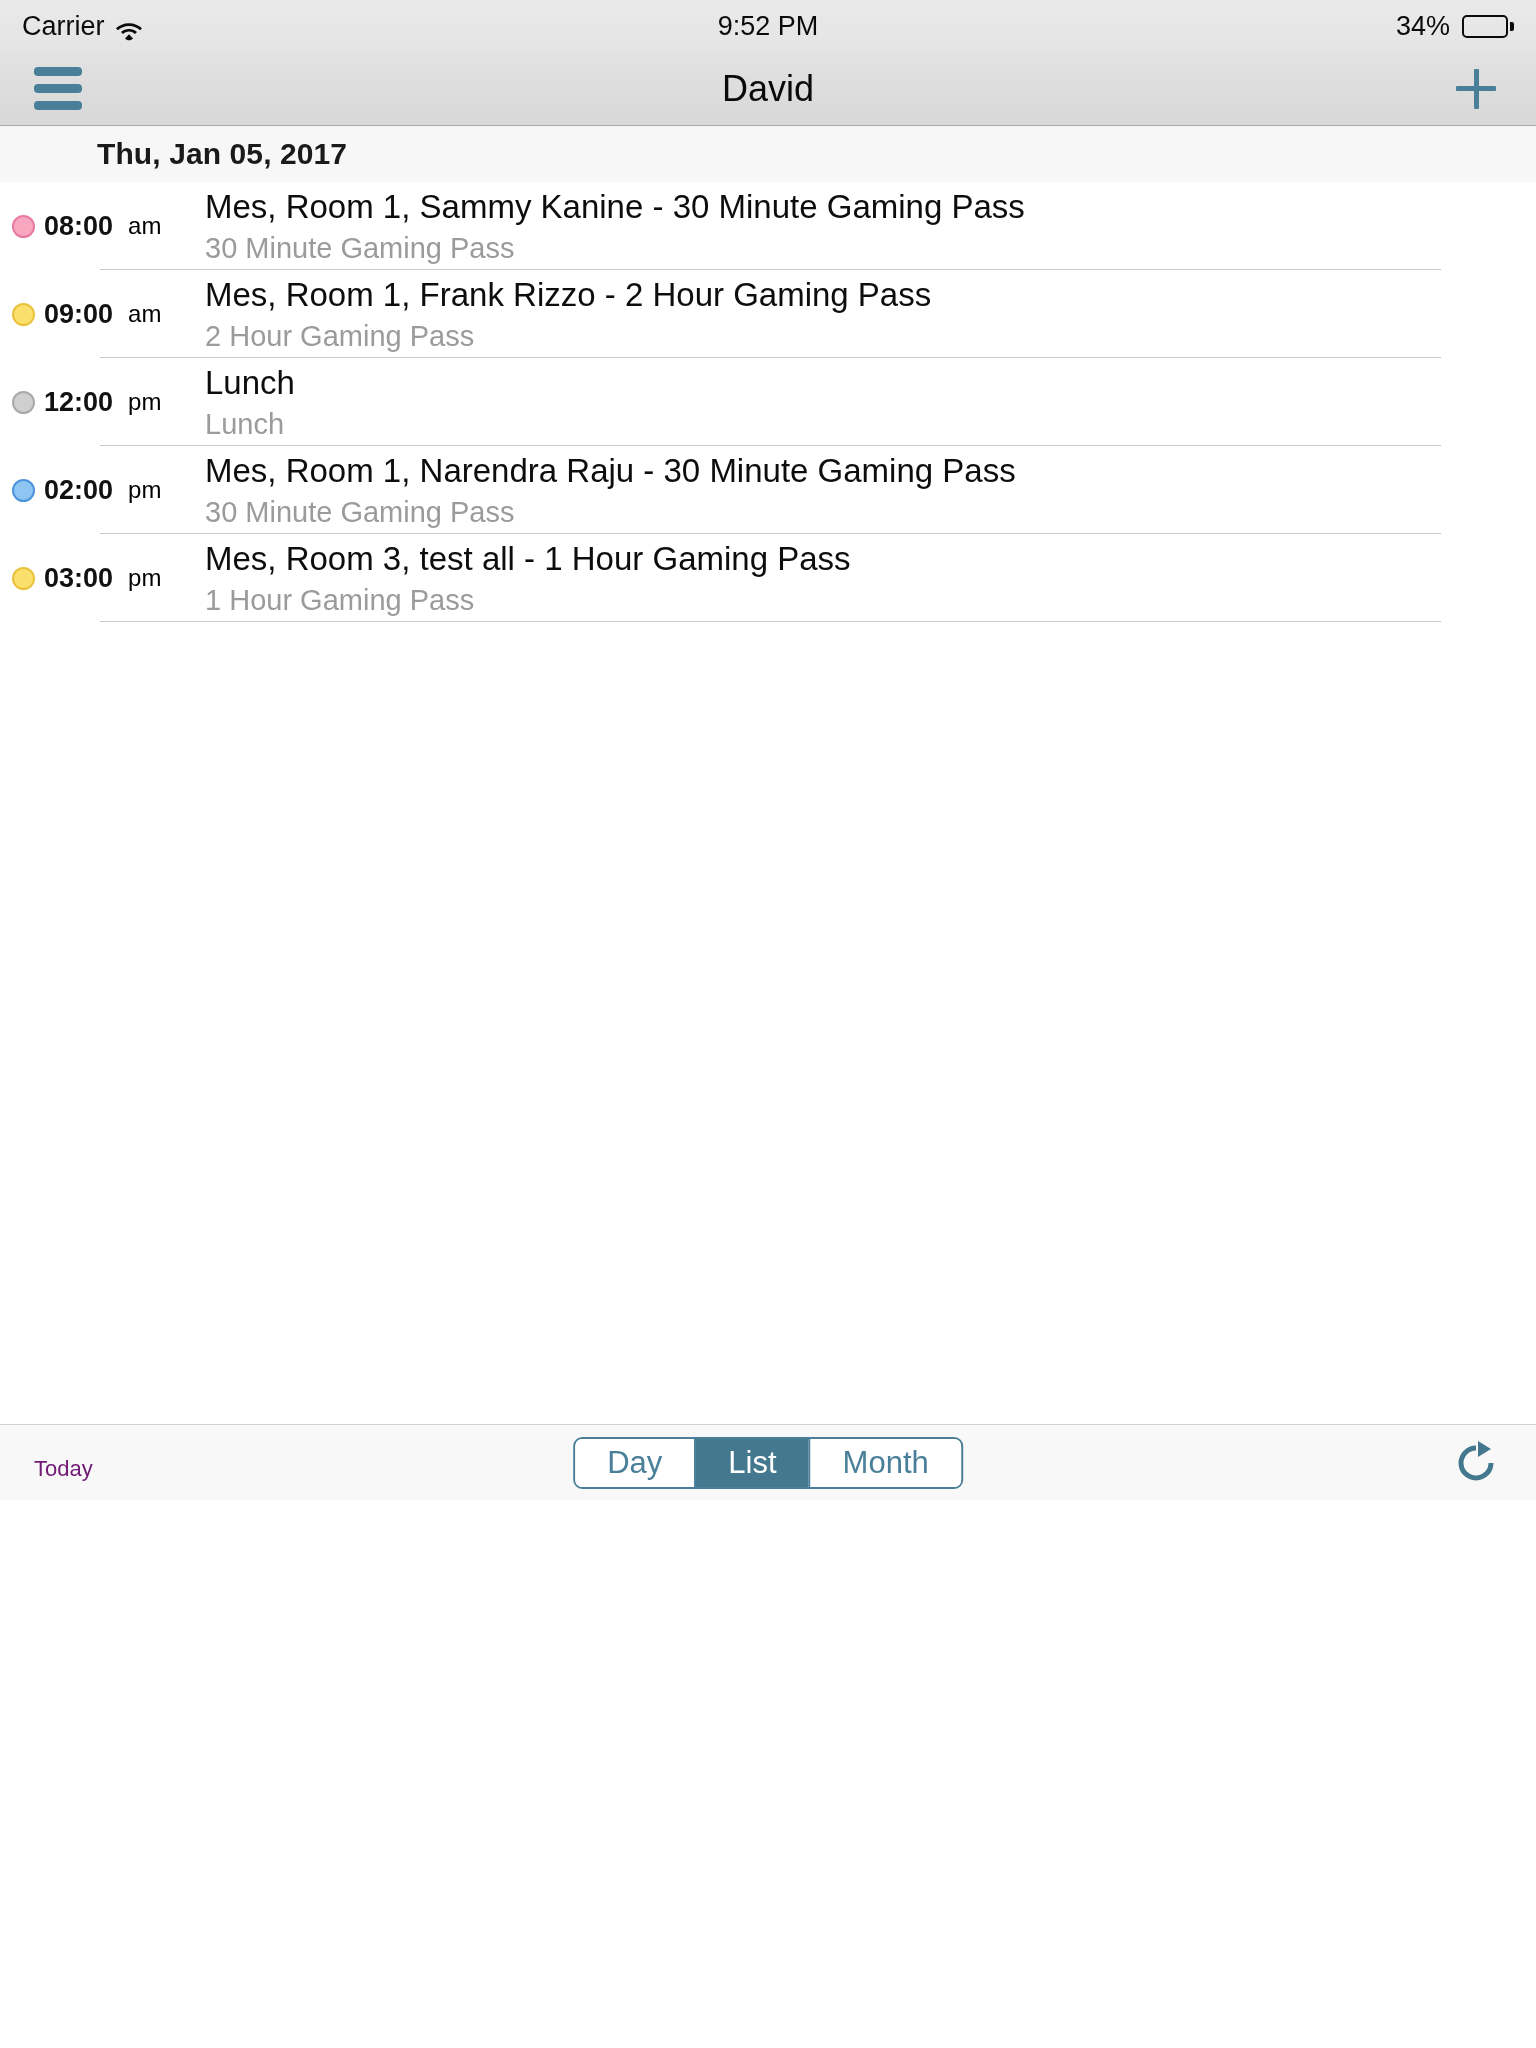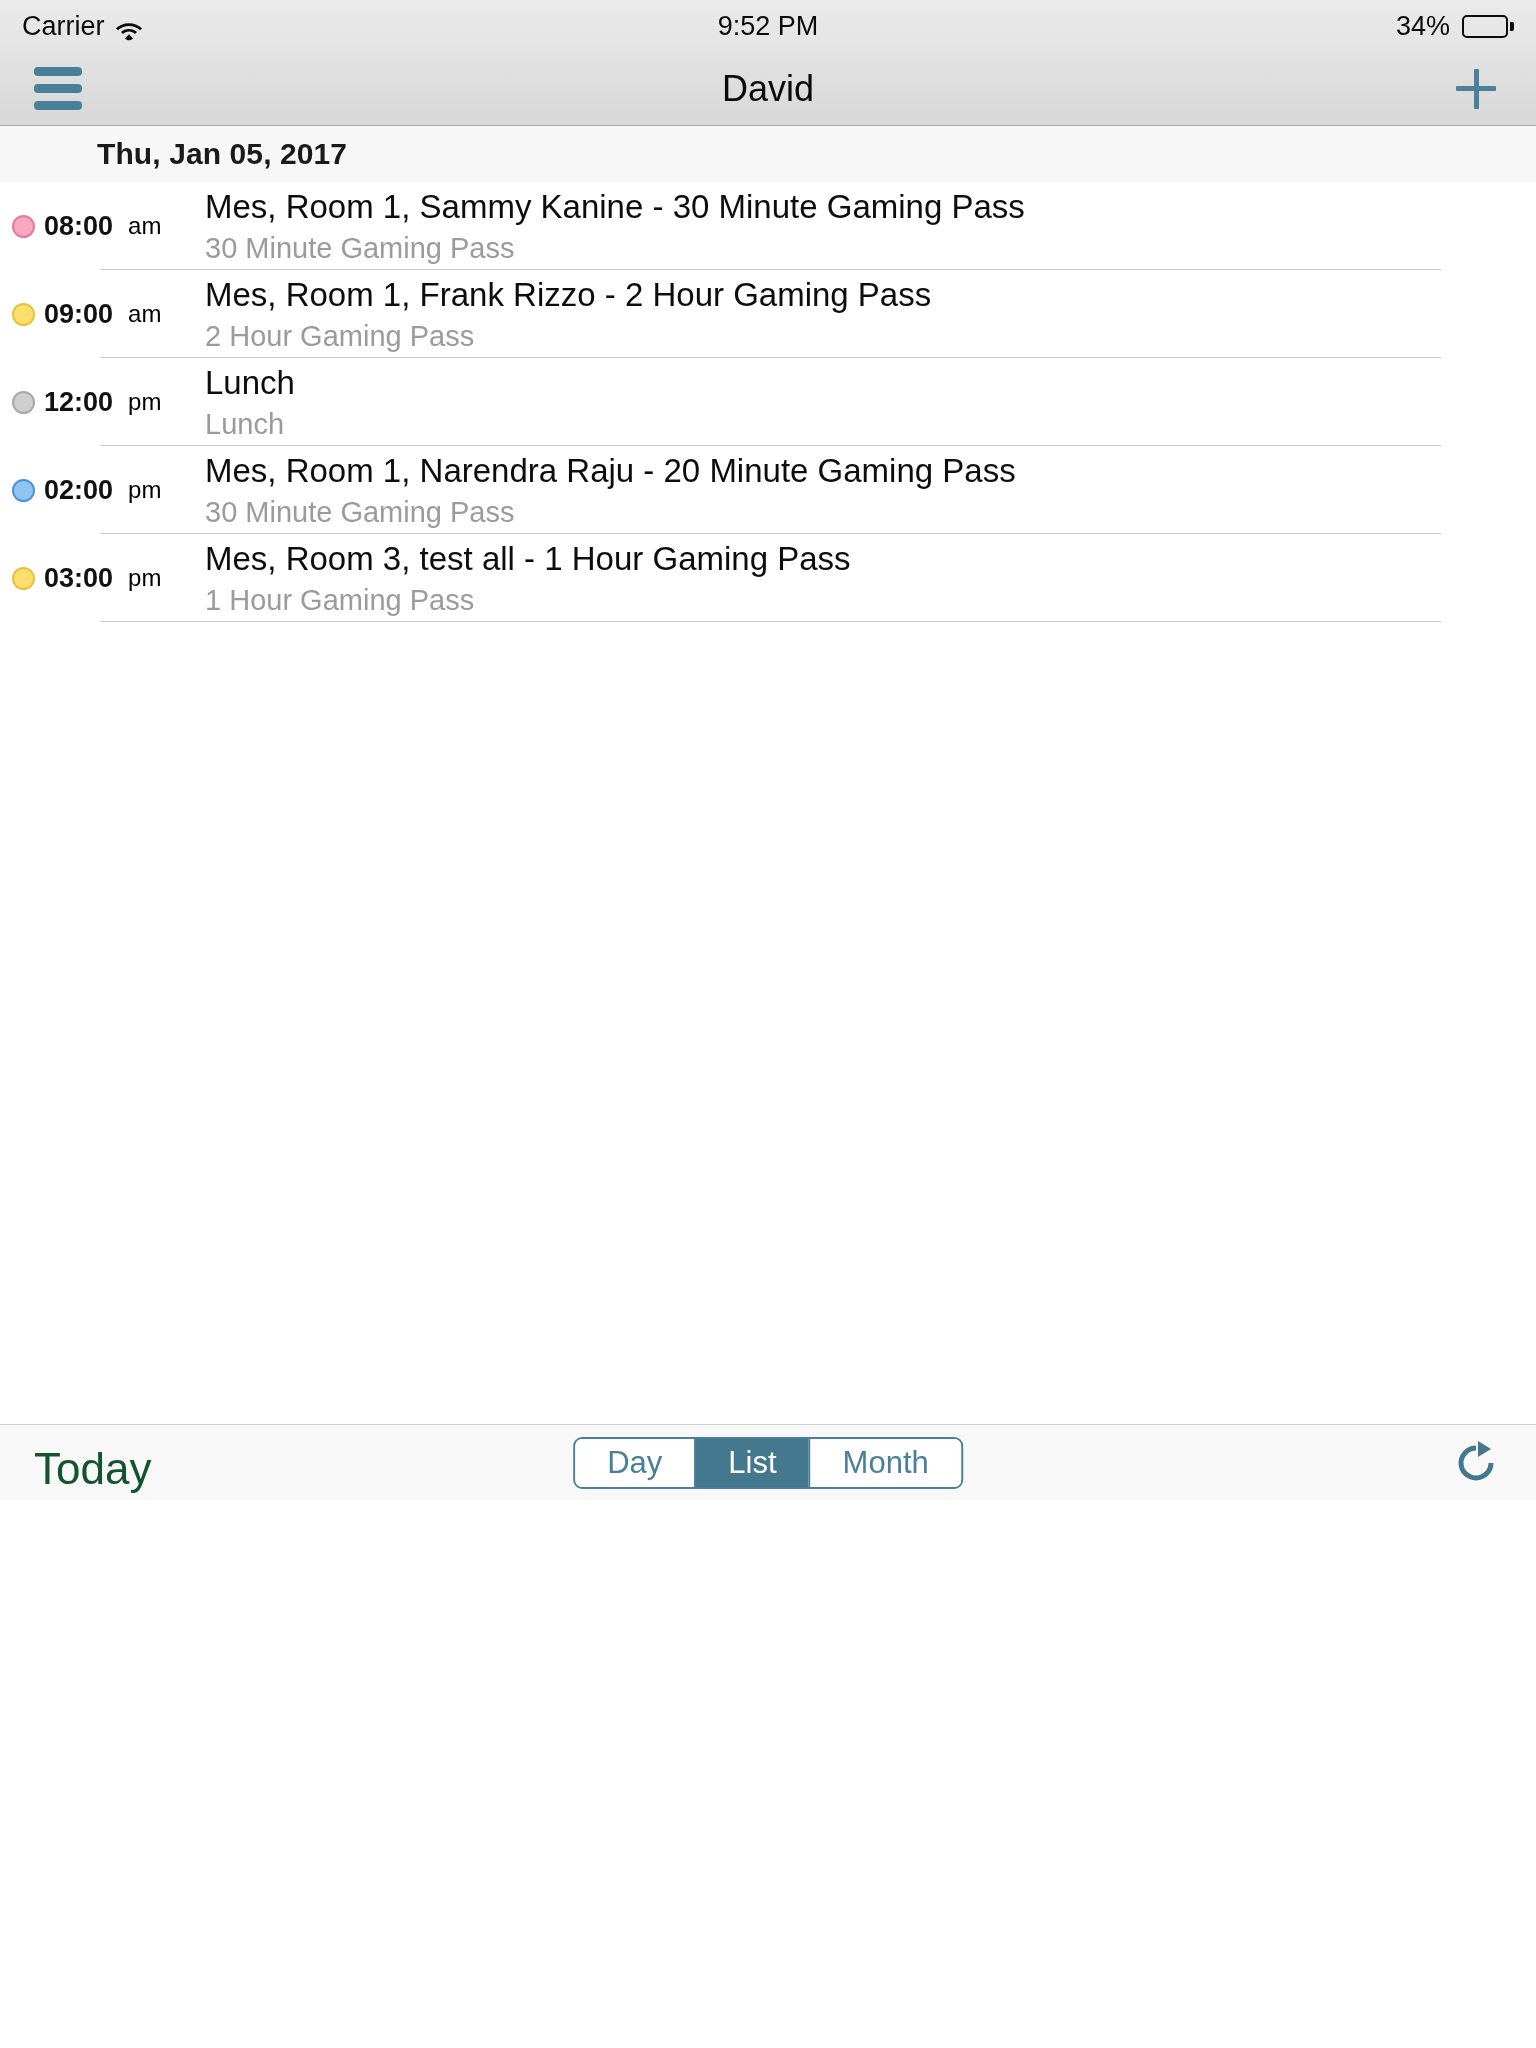--- a/index.html
+++ b/index.html
@@ -116,21 +116,21 @@
 
   
   .toolbar {
     height:76px; flex:0 0 76px;
     background:#f8f8f8;
     border-top:1px solid #d0d0d0;
     display:flex; align-items:center;
     padding:0 34px;
     position:relative;
   }
-  .today-btn { font-size:44px; color:#14532d; cursor:pointer;margin-top:12px; }
+  .today-btn { font-size:22px; color:#701a75; cursor:pointer;margin-top:12px; }
   .segmented {
     position:absolute; left:50%; transform:translateX(-50%);
     display:flex; border:2px solid #4a7f99; border-radius:9px; overflow:hidden;
     height:52px;
   }
   .seg {
     display:flex; align-items:center; justify-content:center;
     min-width:98px; padding:0 32px;
     font-size:31px; color:#4a7f99; background:#ffffff;
     cursor:pointer;
@@ -211,21 +211,21 @@
           <div class="event-sub">Lunch</div>
         </div>
       </div>
       <div class="event-row">
         <div class="time-col">
           <span class="dot dot-blue"></span>
           <span class="time-text">02:00</span>
           <span class="time-suffix">pm</span>
         </div>
         <div class="text-col">
-          <div class="event-title">Mes, Room 1, Narendra Raju - 20 Minute Gaming Pass</div>
+          <div class="event-title">Mes, Room 1, Narendra Raju - 30 Minute Gaming Pass</div>
           <div class="event-sub">30 Minute Gaming Pass</div>
         </div>
       </div>
       <div class="event-row">
         <div class="time-col">
           <span class="dot dot-yellow"></span>
           <span class="time-text">03:00</span>
           <span class="time-suffix">pm</span>
         </div>
         <div class="text-col">

